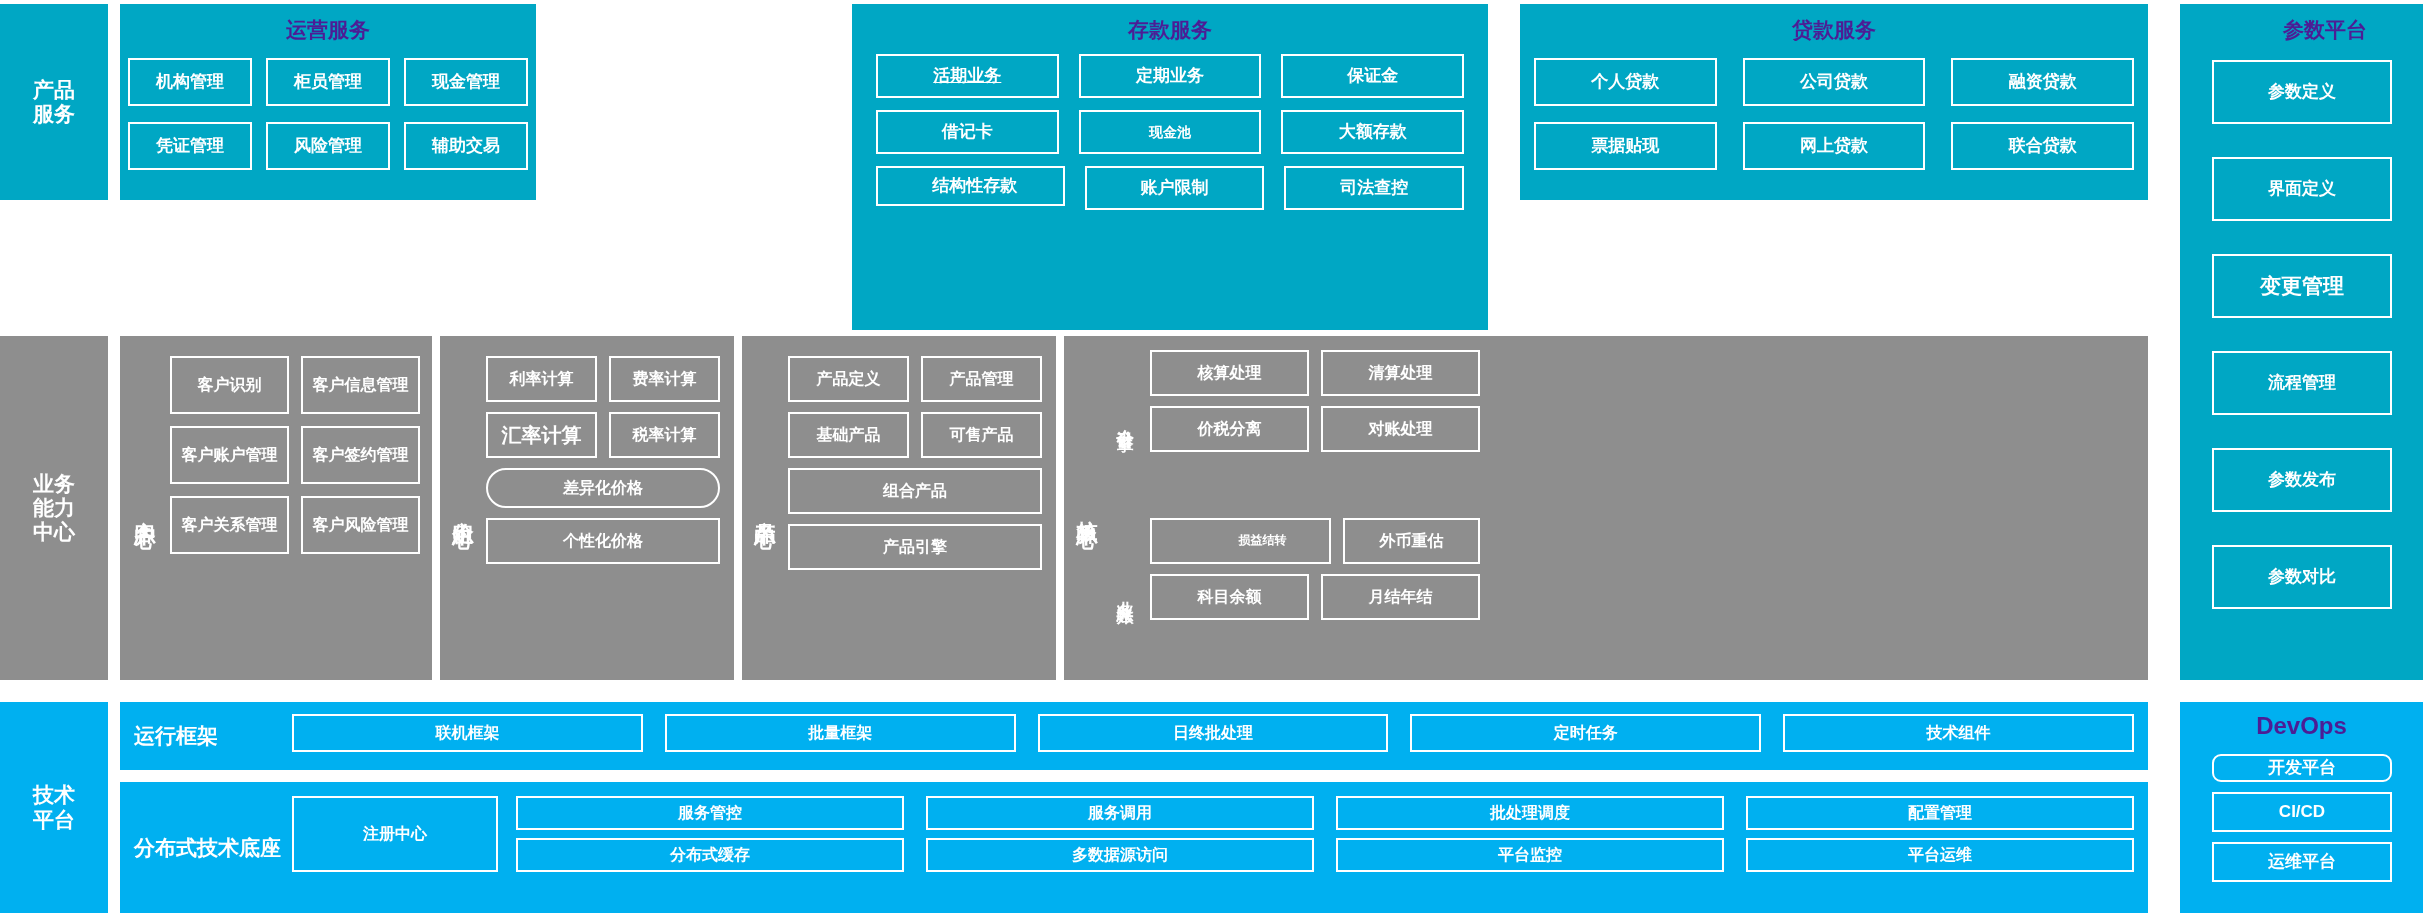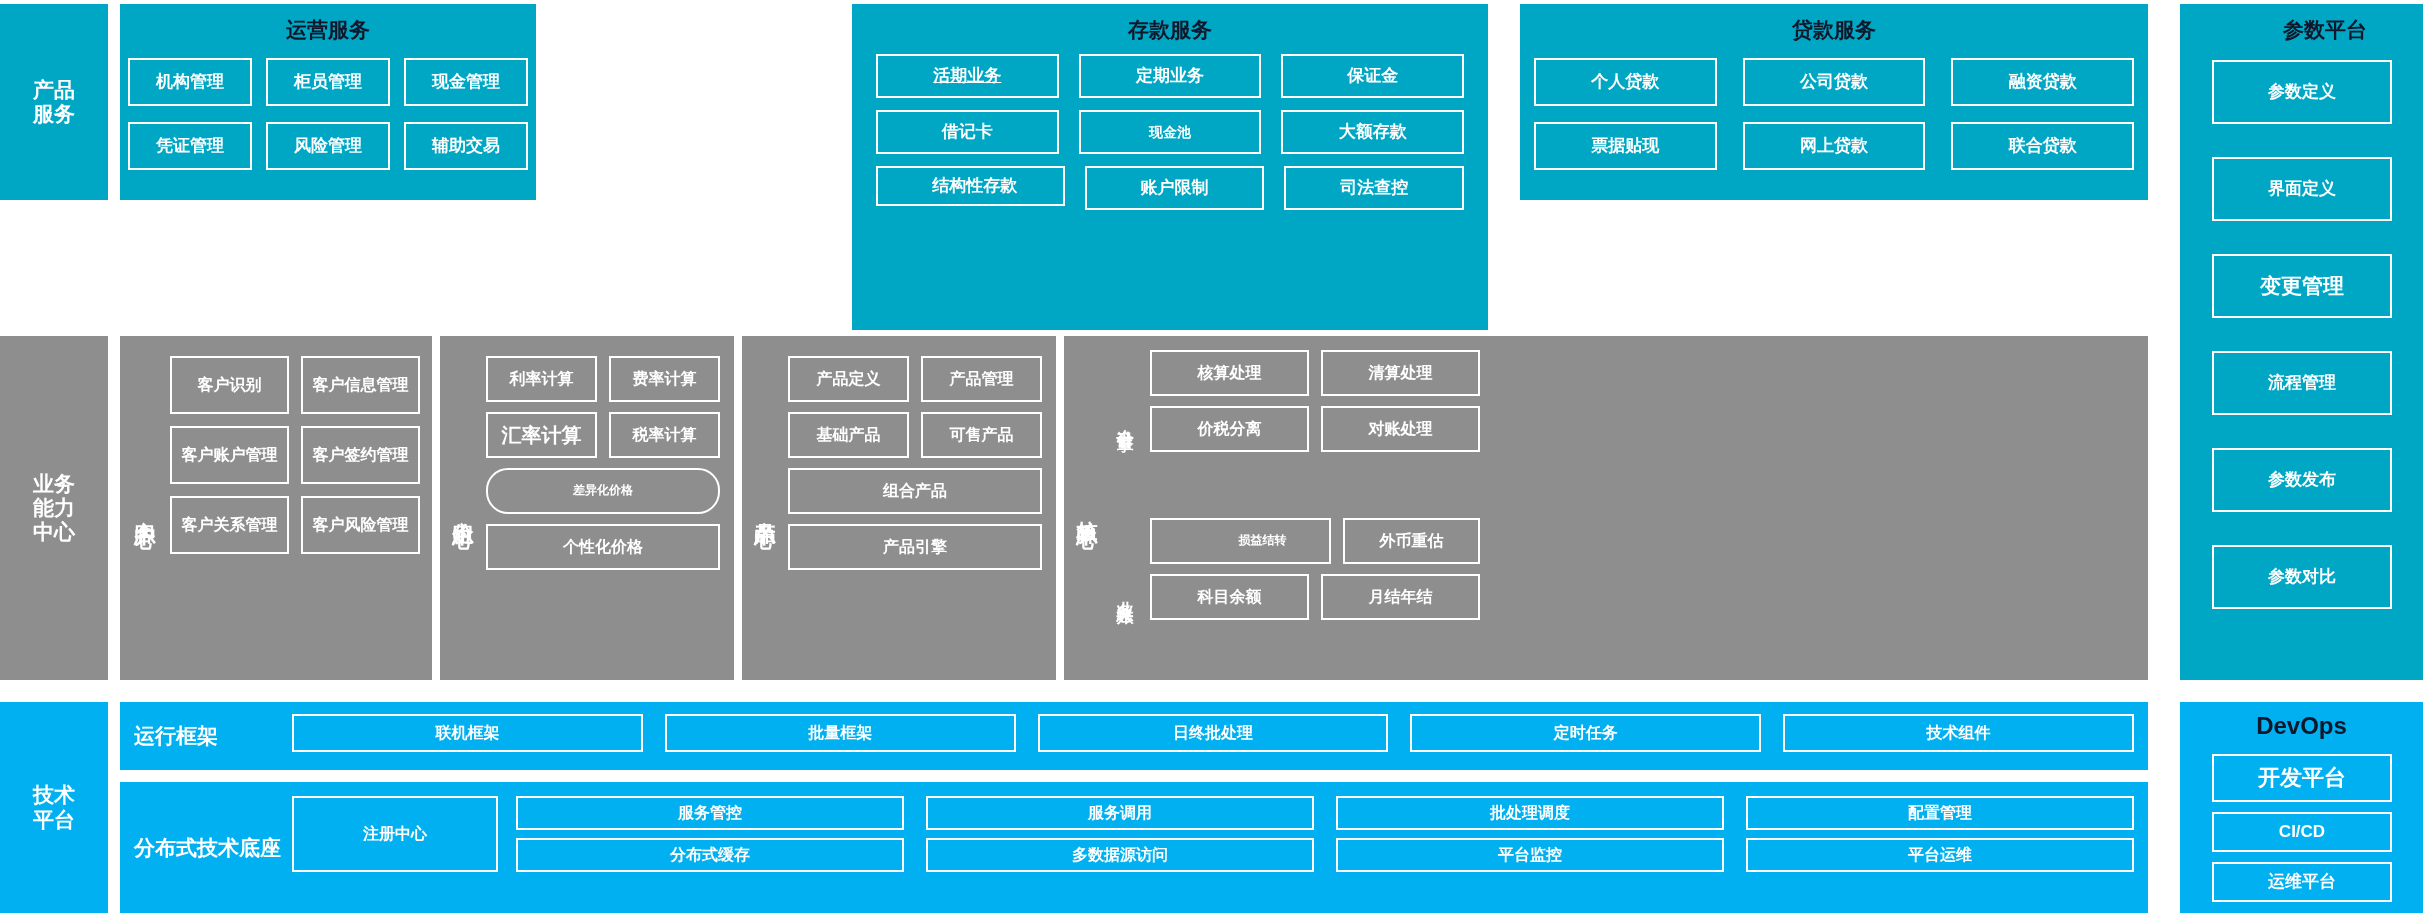--- a/index.html
+++ b/index.html
@@ -19,21 +19,21 @@
 
   .tile {
     border: 2px solid #ffffff;
     color: #ffffff;
     display: flex; align-items: center; justify-content: center;
     text-align: center;
     font-weight: bold;
     line-height: 1.15;
   }
   .band-title {
-    color: #0f172a; font-size: 21px; font-weight: bold;
+    color: #4c1d95; font-size: 21px; font-weight: bold;
     text-align: center; width: 100%;
   }
   .side-label {
     color: #ffffff; font-weight: bold; font-size: 21px;
     display: flex; align-items: center; justify-content: center;
     text-align: center; line-height: 1.15;
     white-space: pre-line;
   }
   .vlabel {
     color: #ffffff; font-weight: bold; font-size: 21px;
@@ -137,21 +137,21 @@
     <div class="vlabel" style="position:absolute; left:6px; top:0; height:100%; width:34px;">定价中心</div>
     <div style="position:absolute; left:46px; top:20px; width:234px;">
       <div style="display:flex; gap:12px; margin-bottom:10px;">
         <div class="tile" style="flex:1; height:46px; font-size:16px;">利率计算</div>
         <div class="tile" style="flex:1; height:46px; font-size:16px;">费率计算</div>
       </div>
       <div style="display:flex; gap:12px; margin-bottom:10px;">
         <div class="tile" style="flex:1; height:46px; font-size:20px;">汇率计算</div>
         <div class="tile" style="flex:1; height:46px; font-size:16px;">税率计算</div>
       </div>
-      <div class="tile" style="height:46px; font-size:12px; margin-bottom:10px;border-radius:22px;">差异化价格</div>
+      <div class="tile" style="height:40px; font-size:16px; margin-bottom:10px;border-radius:22px;">差异化价格</div>
       <div class="tile" style="height:46px; font-size:16px;">个性化价格</div>
     </div>
   </div>
 
   <div class="panel gray" style="left:742px; top:336px; width:314px; height:344px;">
     <div class="vlabel" style="position:absolute; left:6px; top:0; height:100%; width:34px;">产品中心</div>
     <div style="position:absolute; left:46px; top:20px; width:254px;">
       <div style="display:flex; gap:12px; margin-bottom:10px;">
         <div class="tile" style="flex:1; height:46px; font-size:16px;">产品定义</div>
         <div class="tile" style="flex:1; height:46px; font-size:16px;">产品管理</div>
@@ -240,19 +240,19 @@
       <div class="tile" style="height:64px; font-size:21px;">变更管理</div>
       <div class="tile" style="height:64px; font-size:17px;">流程管理</div>
       <div class="tile" style="height:64px; font-size:17px;">参数发布</div>
       <div class="tile" style="height:64px; font-size:17px;">参数对比</div>
     </div>
   </div>
 
   <div class="panel bright" style="left:2180px; top:702px; width:243px; height:211px;">
     <div class="band-title" style="margin-top:10px; font-size:24px;">DevOps</div>
     <div style="position:absolute; left:32px; top:52px; width:180px; display:flex; flex-direction:column; gap:10px;">
-      <div class="tile" style="height:48px; font-size:22px;">开发平台</div>
+      <div class="tile" style="height:28px; font-size:17px;border-radius:9px;">开发平台</div>
       <div class="tile" style="height:40px; font-size:17px;">CI/CD</div>
       <div class="tile" style="height:40px; font-size:17px;">运维平台</div>
     </div>
   </div>
 
 </div>
 
 </body></html>

